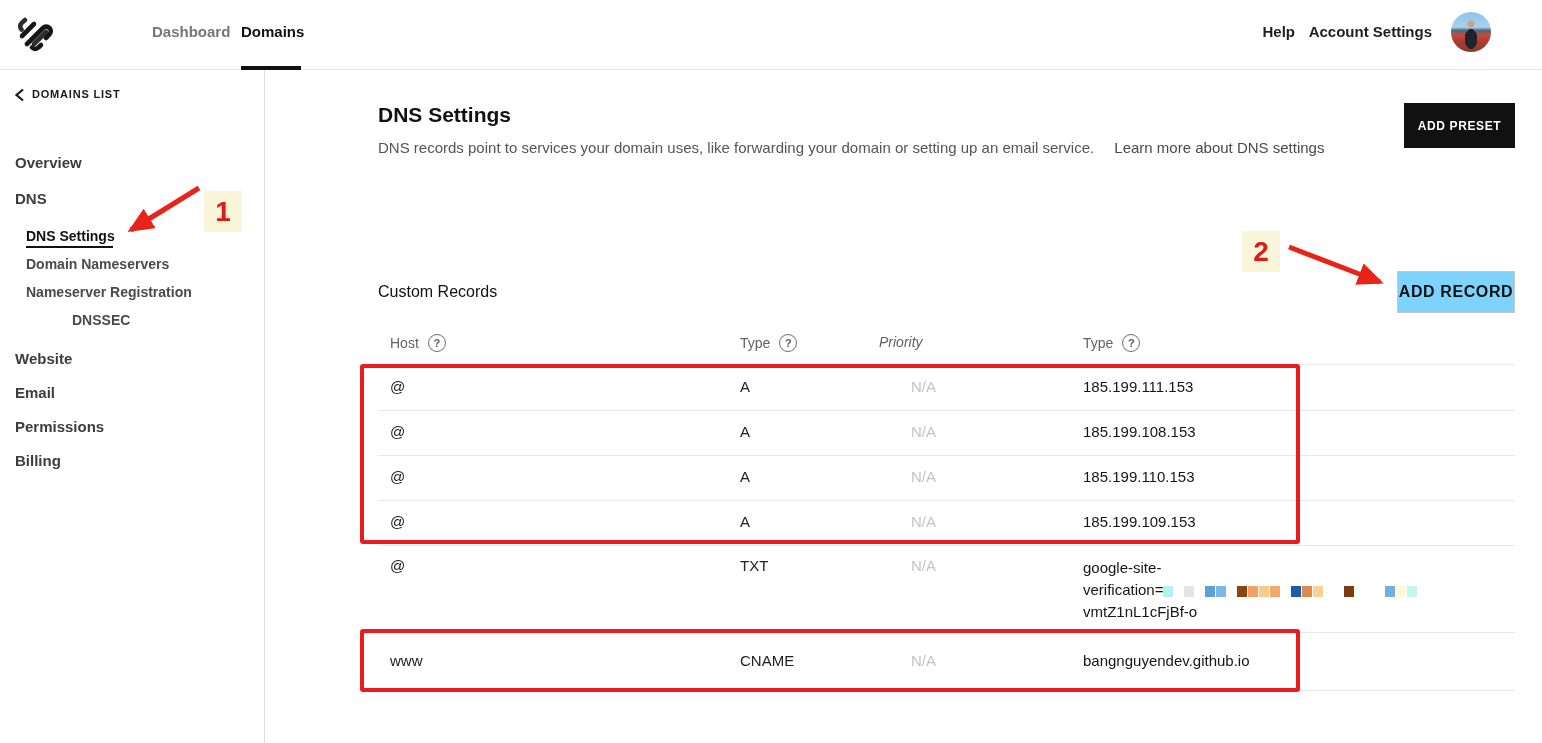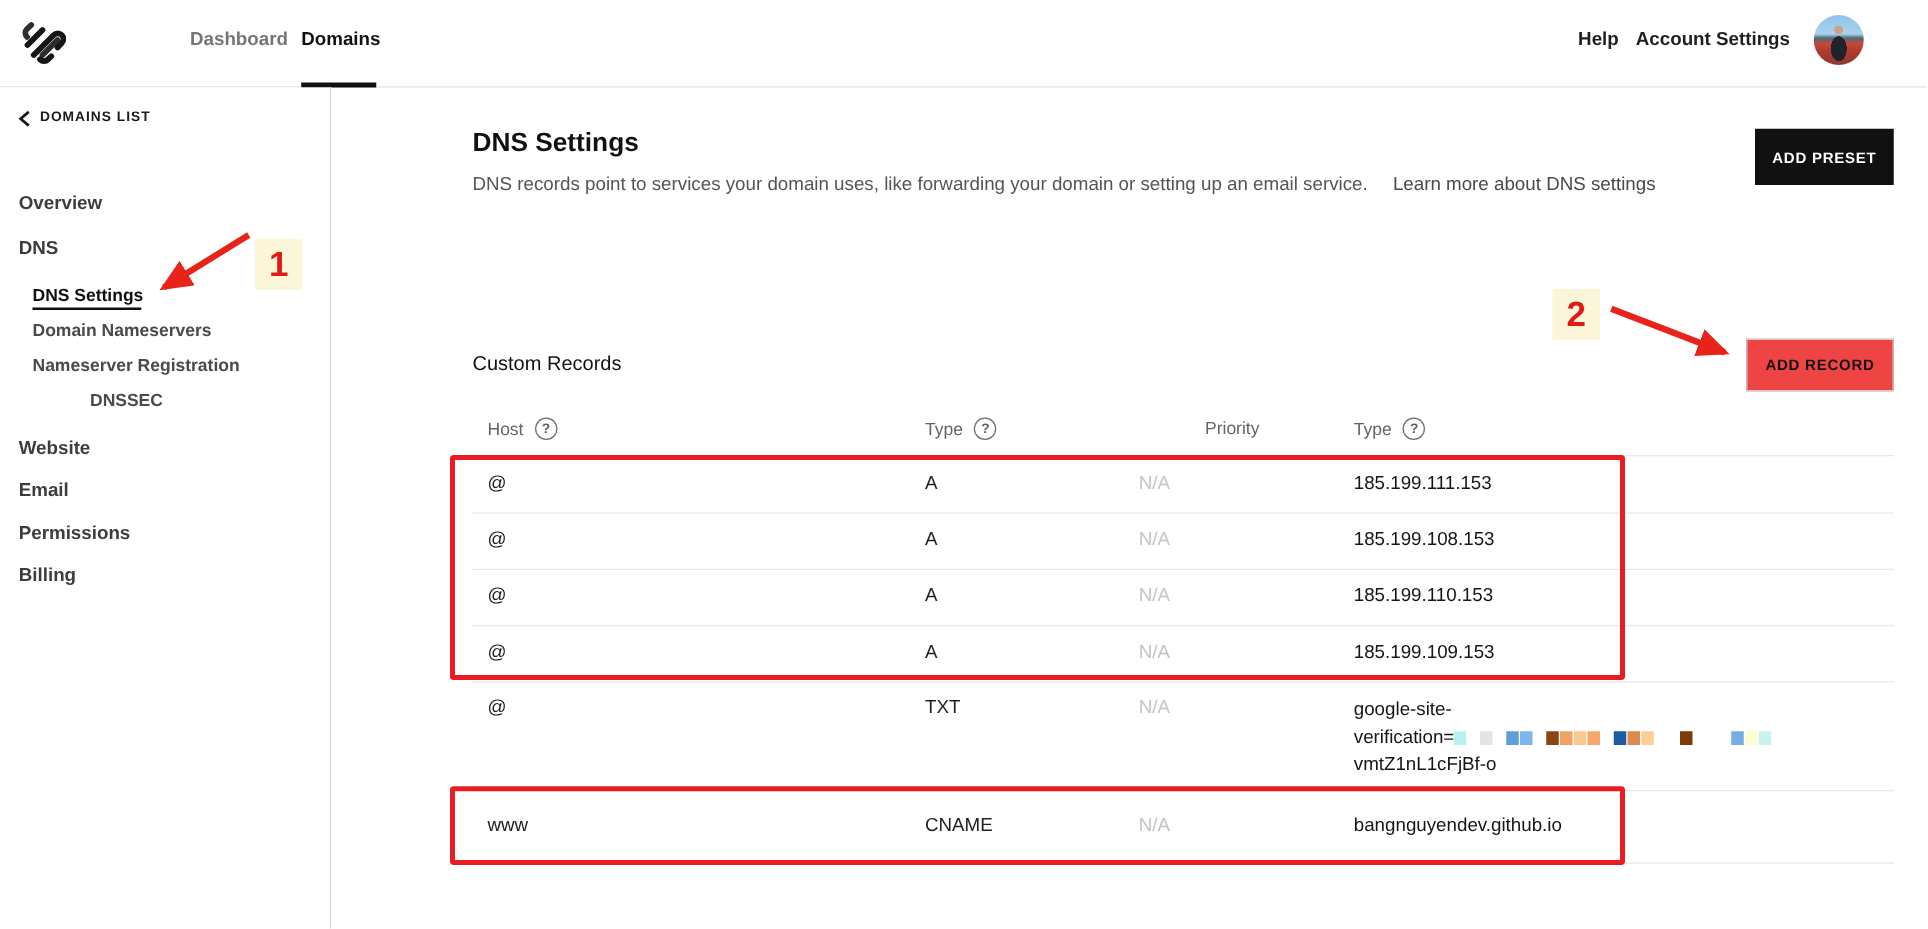--- a/index.html
+++ b/index.html
@@ -39,26 +39,26 @@
   .si-website { top:280px; }
   .si-email { top:314px; }
   .si-permissions { top:348px; }
   .si-billing { top:382px; }
   
   .page-title { position:absolute; left:378px; top:103px; font-size:21px; font-weight:bold; color:#111; }
   .page-desc { position:absolute; left:378px; top:137px; width:995px; font-size:15px; line-height:22px; color:#555; }
   .desc-link { color:#4a4a4a; cursor:pointer;margin-left:16px; }
   .btn-dark { position:absolute; left:1404px; top:103px; width:111px; height:45px; background:#111; color:#fff;
     font-size:12px; font-weight:bold; letter-spacing:0.6px; border:none; cursor:pointer; font-family:inherit; }
-  .btn-light { position:absolute; left:1397px; top:271px; width:118px; height:42px; background:#ef4444; color:#111;
-    font-size:12px; font-weight:bold; letter-spacing:0.6px; border:1px solid #c9c9c9; cursor:pointer; font-family:inherit; }
+  .btn-light { position:absolute; left:1397px; top:271px; width:118px; height:42px; background:#7dd3fc; color:#111;
+    font-size:16px; font-weight:bold; letter-spacing:0.6px; border:1px solid #c9c9c9; cursor:pointer; font-family:inherit; }
   .section-title { position:absolute; left:378px; top:283px; font-size:16px; font-weight:normal; color:#111; }
   
   .th { position:absolute; top:334px; font-size:14px; color:#636363; display:flex; align-items:center; gap:9px; }
-  .th-host { left:390px; } .th-type { left:740px; } .th-priority { left:964px; } .th-data { left:1083px; }
+  .th-host { left:390px; } .th-type { left:740px; } .th-priority { left:879px;font-style:italic; } .th-data { left:1083px; }
   .help-icon { display:inline-flex; align-items:center; justify-content:center; width:18px; height:18px;
     border:1.5px solid #6e6e6e; border-radius:50%; font-size:11px; font-weight:bold; color:#5c5c5c; cursor:pointer; }
   .sep { position:absolute; left:378px; width:1137px; height:1px; background:#e8e8e8; }
   .row { position:absolute; left:378px; width:1137px; cursor:pointer; }
   .cell { position:absolute; font-size:15px; color:#222; white-space:nowrap; }
   .c-host { left:12px; } .c-type { left:362px; } .c-priority { left:533px; color:#c4c4c4; } .c-data { left:705px; color:#161616; }
   .row-std { height:45px; } .row-std .cell { top:13px; }
   .row-txt { height:87px; } .row-txt .cell { top:12px; }
   .txt-line { display:block; line-height:22px; }
   .sw { display:inline-block; width:10px; height:11px; margin-right:1px; vertical-align:middle; }

